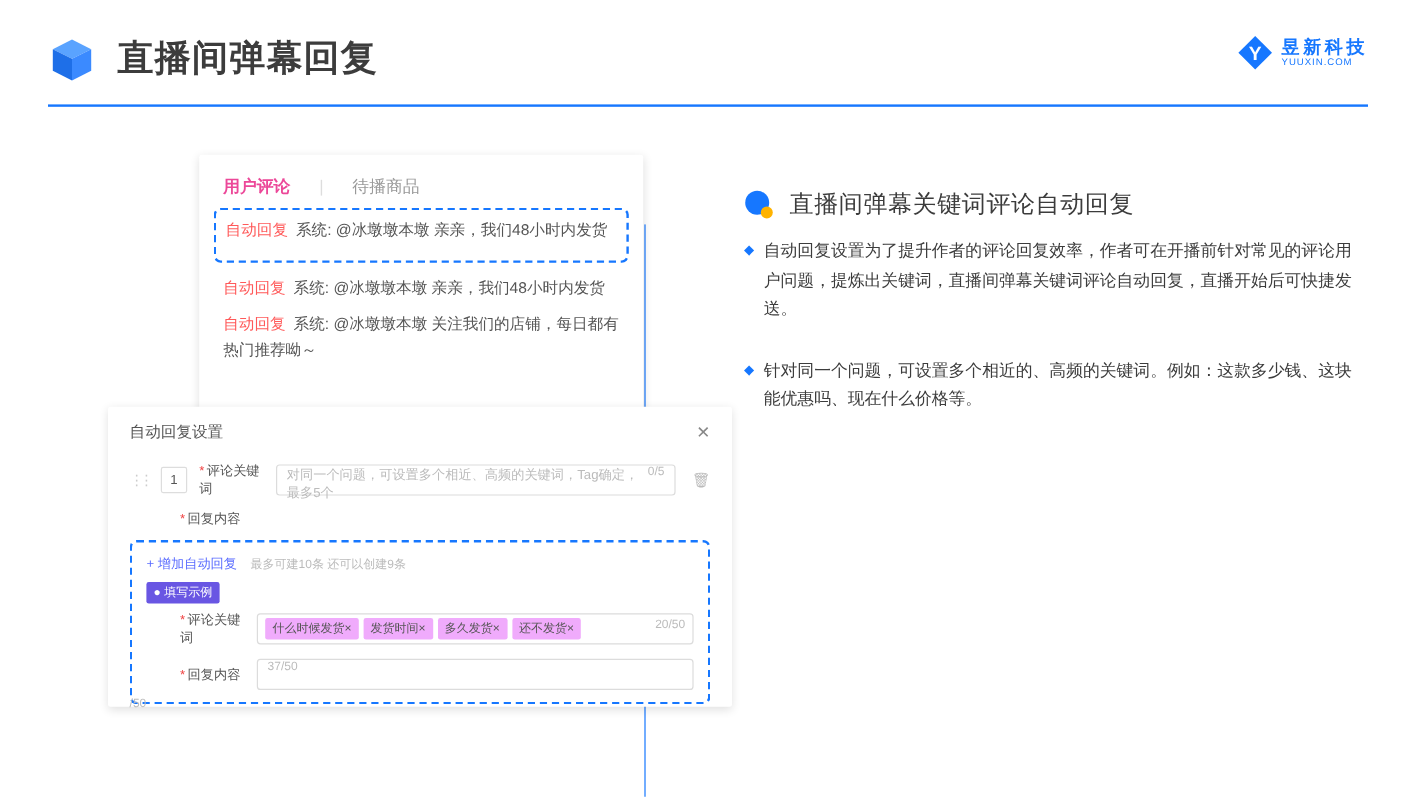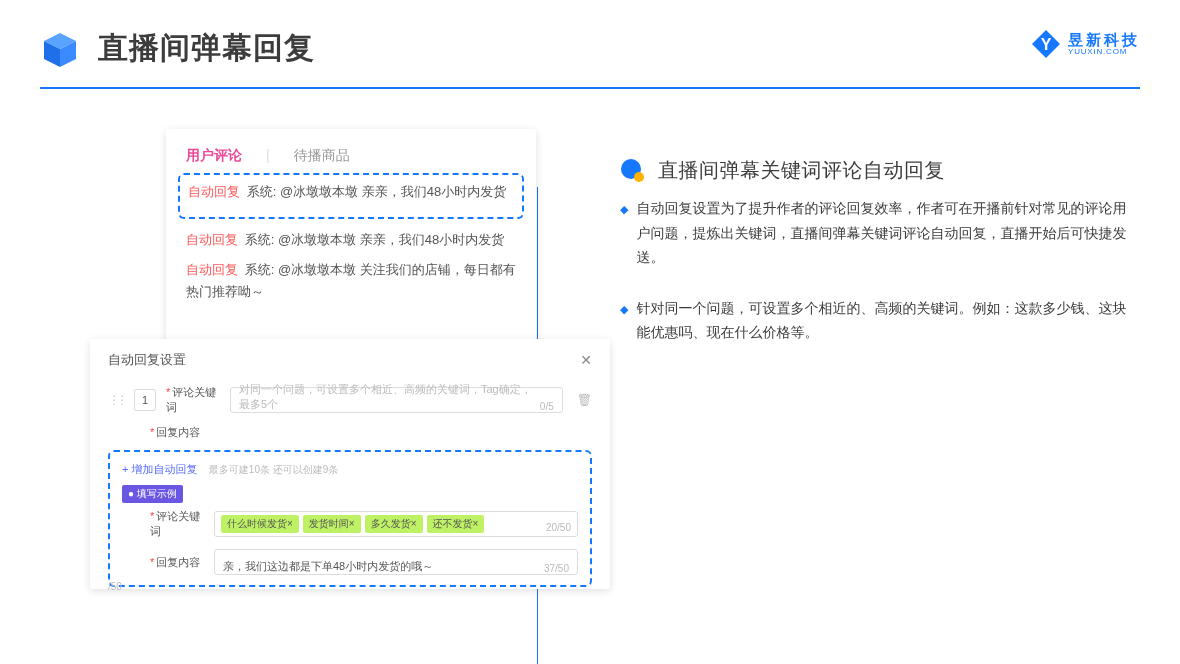--- a/index.html
+++ b/index.html
@@ -23,31 +23,31 @@
 .reply-row{font-size:13px;color:#555;line-height:1.7;margin-bottom:8px}
 .tag-auto{color:#ff5a5a;margin-right:3px}
 .reply-highlight{border:2px dashed #1677ff;border-radius:6px;padding:6px 8px;margin:-6px -8px 10px}
 .panel-settings{left:50px;top:210px;width:520px;height:250px;padding:12px 18px 14px;z-index:2;font-size:12px}
 .settings-head{display:flex;justify-content:space-between;align-items:center;margin-bottom:16px;font-size:13px;color:#555}
 .close-x{color:#888;font-size:14px}
 .form-row{display:flex;align-items:center;gap:10px;margin-bottom:10px}
 .num-box{width:22px;height:22px;border:1px solid #ddd;border-radius:2px;display:flex;align-items:center;justify-content:center;font-size:11px;color:#555}
 .req{color:#f04848;margin-right:2px}
 .label{color:#555;font-size:11px;width:54px;text-align:left}
-.input{flex:1;height:26px;border:1px solid #dcdcdc;border-radius:3px;padding:0 8px;font-size:11px;color:#bbb;display:flex;align-items:flex-end;justify-content:space-between;background:#fff}
+.input{flex:1;height:26px;border:1px solid #dcdcdc;border-radius:3px;padding:0 8px;font-size:11px;color:#bbb;display:flex;align-items:flex-start;justify-content:space-between;background:#fff}
 .input span.v{color:#555}
 .counter{color:#bbb;font-size:10px}
 .trash{color:#bbb;font-size:12px;margin-left:4px}
 .drag{color:#ccc;font-size:12px;letter-spacing:-4px}
 .dash-box{border:2px dashed #1677ff;border-radius:6px;padding:10px 12px 8px;margin-top:8px}
 .add-link{color:#5a6cff;font-size:11px;margin-right:8px}
 .hint{color:#bbb;font-size:10px}
 .chip-badge{background:#6956e3;color:#fff;font-size:10px;padding:2px 6px;border-radius:2px;display:inline-block;margin:6px 0 6px}
 .chips{display:flex;gap:4px;flex-wrap:wrap;flex:1}
-.chip{background:#bef264;padding:2px 6px;font-size:10px;color:#555;border-radius:2px}
+.chip{background:#f0abfc;padding:2px 6px;font-size:10px;color:#555;border-radius:2px}
 .connector1{position:absolute;border-left:1.6px solid #1677ff;border-bottom:1.6px solid #1677ff;left:497px;top:58px;width:22px;height:485px;z-index:0}
 .right{flex:1;padding-top:28px}
 .section-head{display:flex;align-items:center;gap:12px;margin-bottom:12px}
 .bubble-icon{width:26px;height:26px;flex-shrink:0;position:relative}
 .section-title{font-size:20px;color:#3c3c3c;font-weight:500;letter-spacing:.5px}
 .bullet-item{display:flex;gap:8px;font-size:14px;color:#3c3c3c;line-height:1.75;margin-bottom:26px}
 .diamond{color:#1677ff;font-size:11px;margin-top:4px;flex-shrink:0}
 </style>
 </head>
 <body>
@@ -141,21 +141,20 @@
               <span class="chip">多久发货×</span>
               <span class="chip">还不发货×</span>
             </div>
             <span class="counter">20/50</span>
           </div>
         </div>
 
         <div class="form-row" style="padding-left:28px;margin-bottom:2px">
           <span class="label"><span class="req">*</span><span>回复内容</span></span>
           <div class="input">
-            <span class="v">亲，我们这边都是下单48小时内发货的哦～</span>
             <span class="counter">37/50</span>
           </div>
         </div>
       </div>
       <div style="color:#bbb;font-size:10px;padding-right:24px;margin-top:-6px">/50</div>
     </div>
   </div>
 
   <div class="right">
     <div class="section-head">

